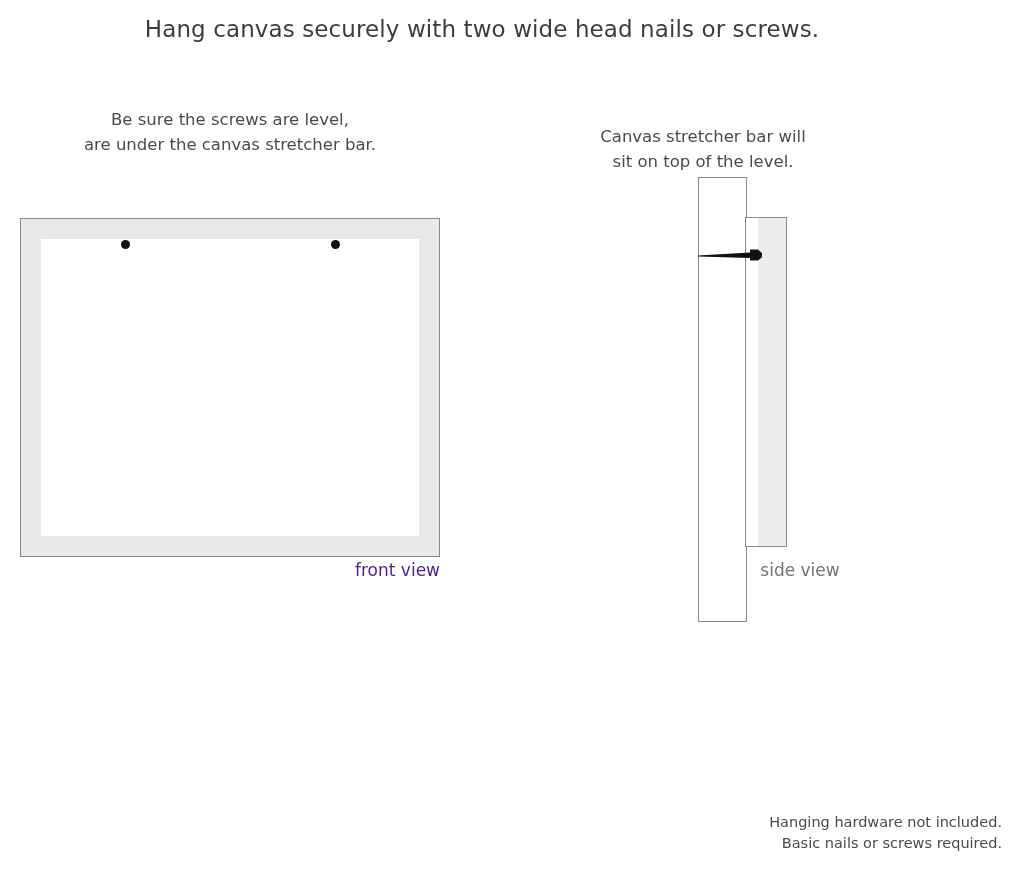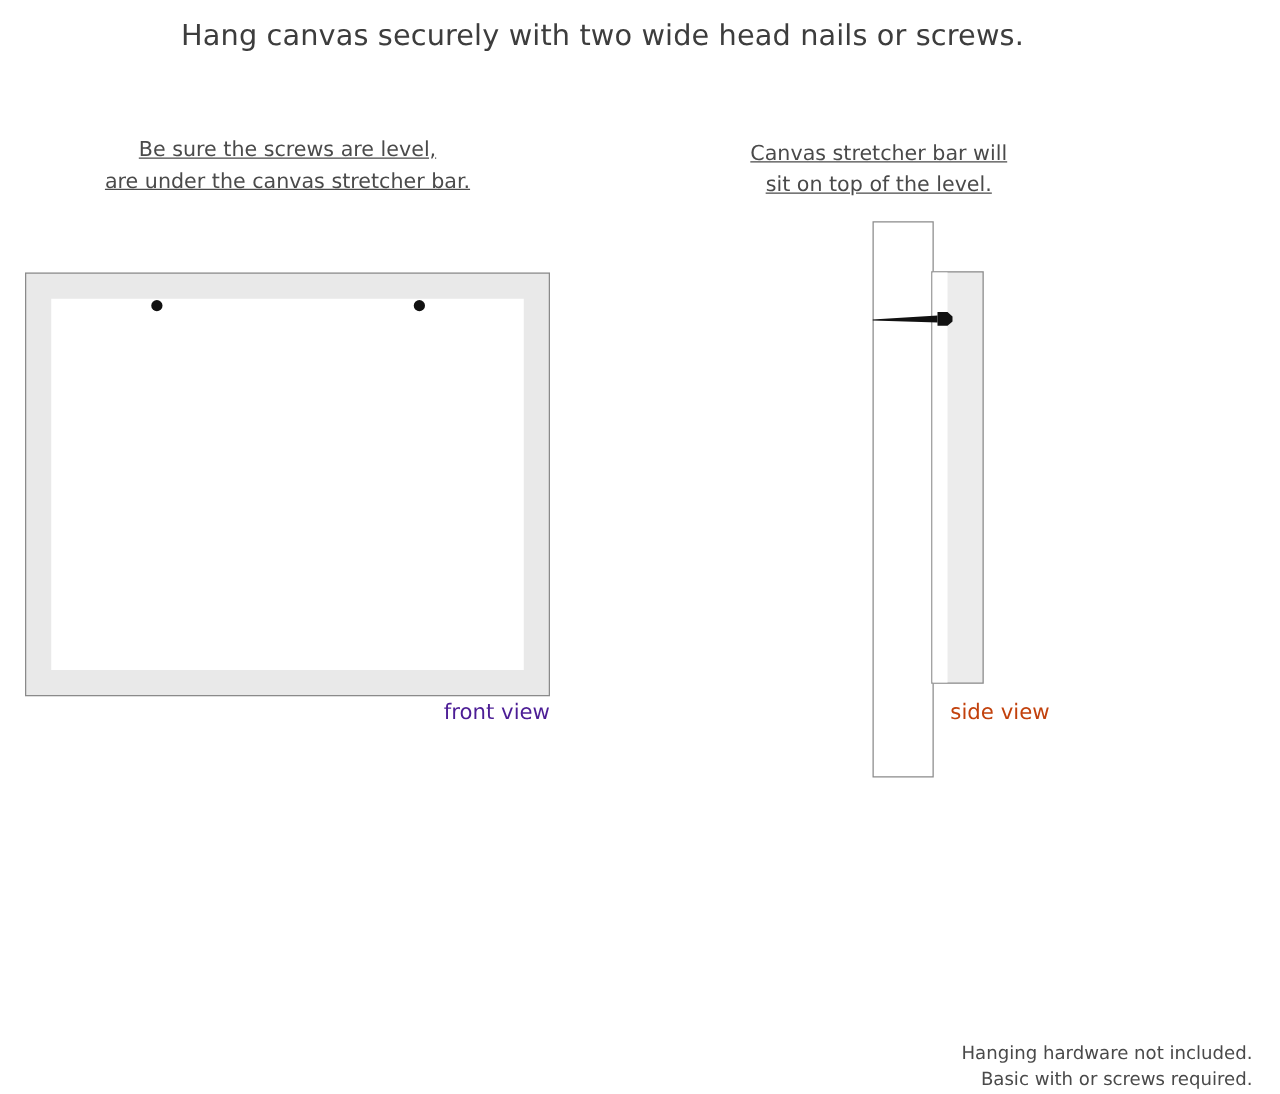--- a/index.html
+++ b/index.html
@@ -31,30 +31,29 @@
     white-space: nowrap;
   }
 
   
   .caption {
     position: absolute;
     text-align: center;
     font-size: 16.5px;
     line-height: 25px;
     color: #4a4a4a;
-    text-decoration: underline;
   }
   .caption-left {
     left: 10px;
     top: 107px;
     width: 440px;
   }
   .caption-right {
     left: 553px;
-    top: 110px;
+    top: 124px;
     width: 300px;
   }
   .caption div { white-space: nowrap; }
 
   
   .frontview-wrap {
     position: absolute;
     left: 20px;
     top: 218px;
     width: 420px;
@@ -144,28 +143,28 @@
     height: 16px;
     z-index: 3;
   }
   .label-side {
     position: absolute;
     left: 700px;
     top: 560px;
     width: 200px;
     text-align: center;
     font-size: 17px;
-    color: #c2410c;
+    color: #737373;
   }
 
   
   .footer {
     position: absolute;
     right: 22px;
-    bottom: 0;
+    bottom: 21px;
     text-align: right;
     font-size: 14.5px;
     line-height: 21px;
     color: #4a4a4a;
   }
   .footer div { white-space: nowrap; }
 </style>
 </head>
 <body>
 
@@ -199,14 +198,14 @@
 
     <polygon points="0,8.6 52,5.4 52,11.0 0,9.4" fill="#111111"></polygon>
 
     <polygon points="52,2.6 60,2.6 64,6.2 64,10.2 60,13.6 52,13.6" fill="#111111"></polygon>
   </svg>
 </div>
 <div class="label-side">side view</div>
 
 <div class="footer">
   <div>Hanging hardware not included.</div>
-  <div>Basic with or screws required.</div>
+  <div>Basic nails or screws required.</div>
 </div>
 
 </body></html>

